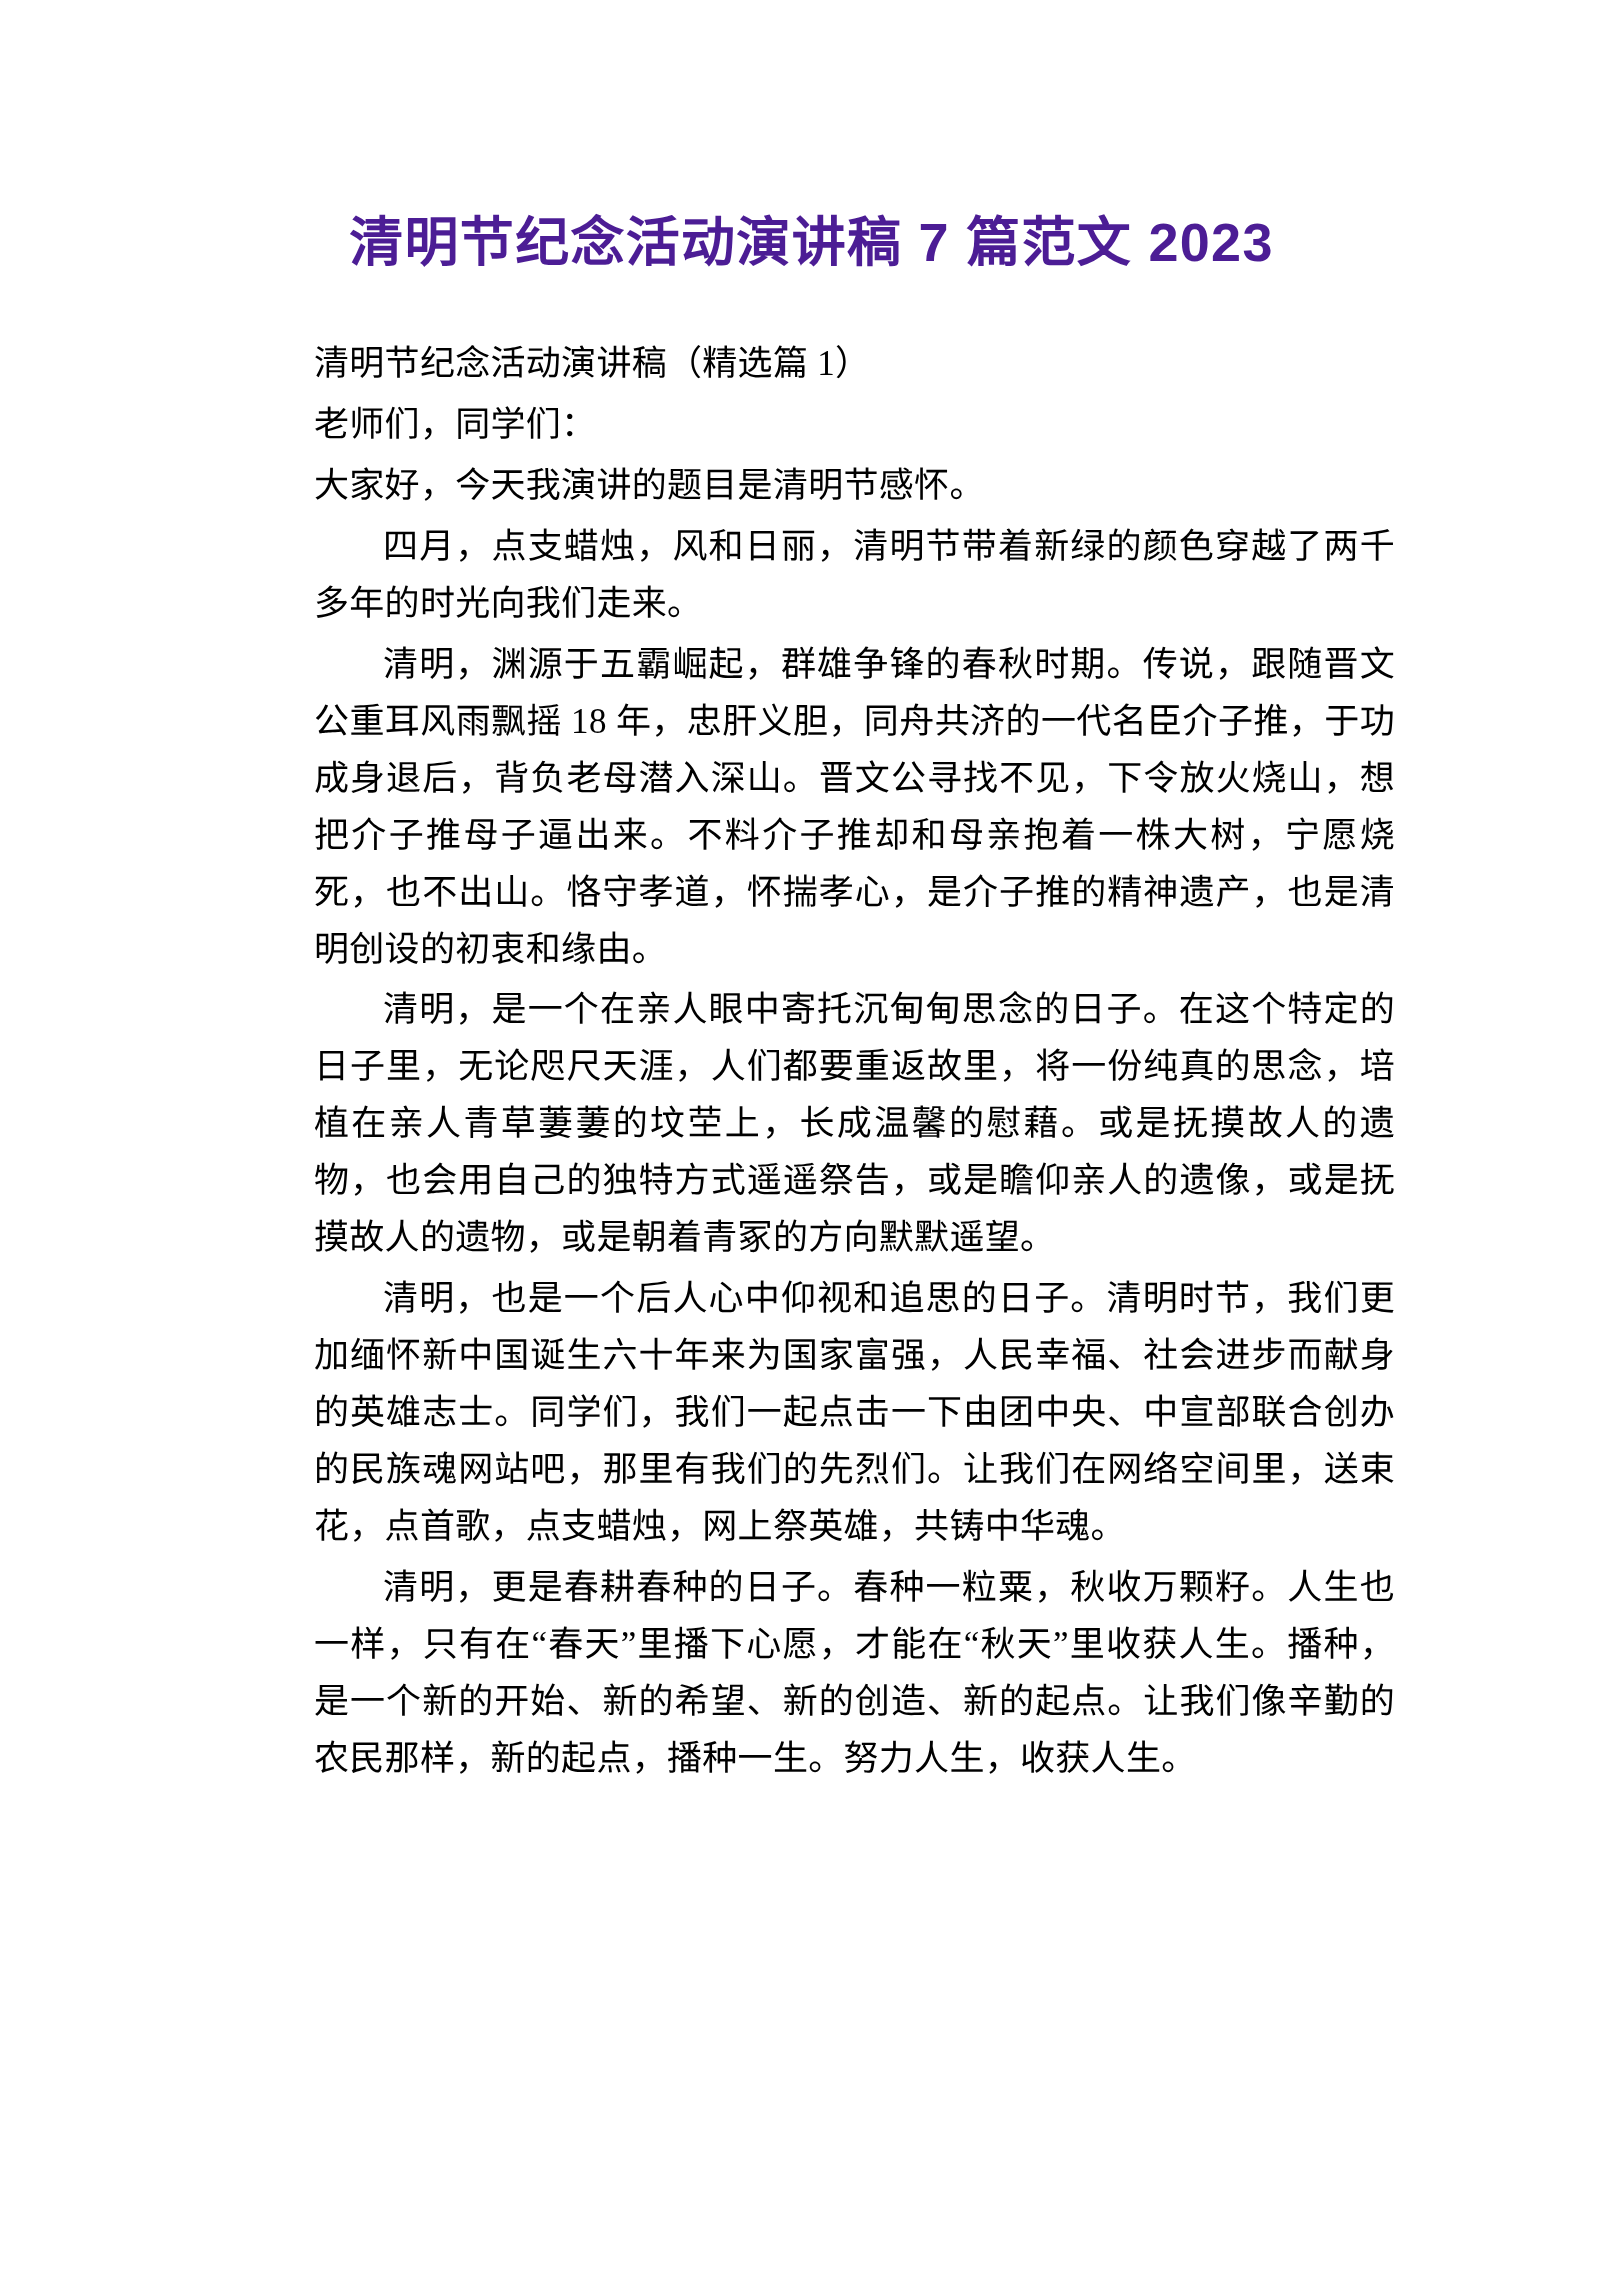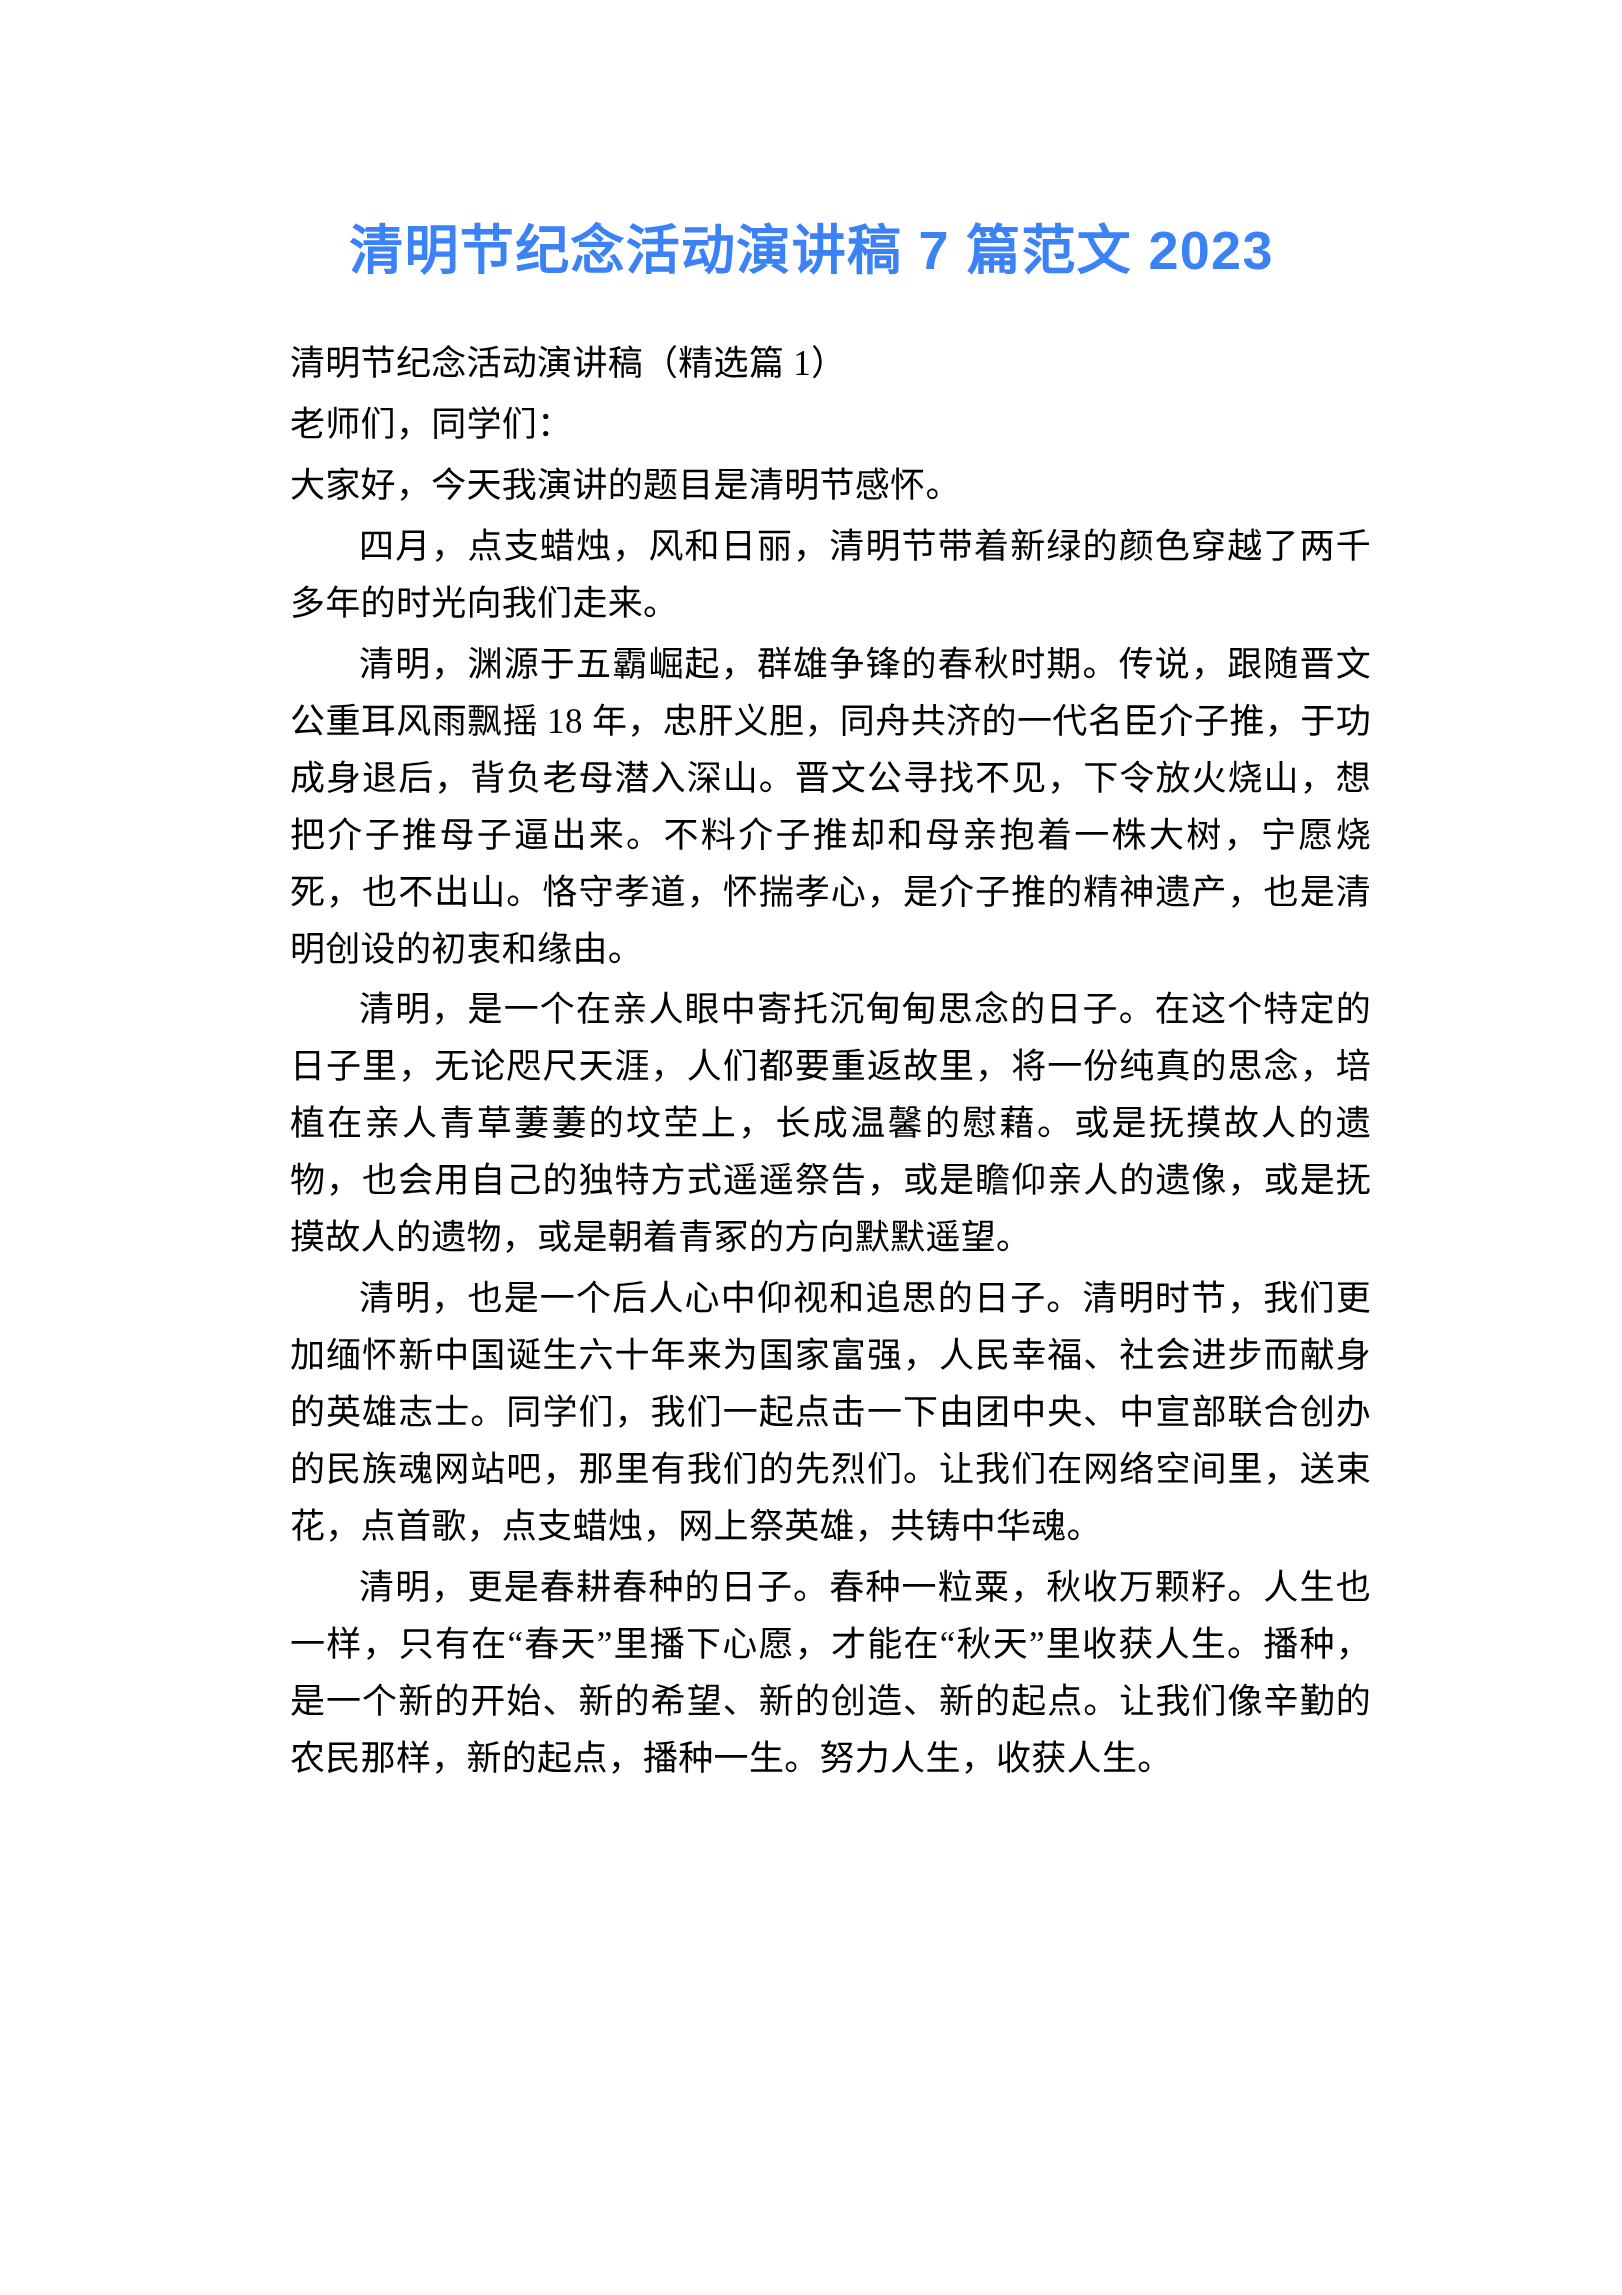--- a/index.html
+++ b/index.html
@@ -17,35 +17,35 @@
     margin: 0 auto;
     overflow: hidden;
     box-sizing: border-box;
   }
 
   
   .doc-title {
     position: absolute;
     left: 0;
     right: 0;
-    top: 183px;
+    top: 175px;
     text-align: center;
     font-family: "Liberation Sans", "DejaVu Sans", sans-serif;
     font-weight: 700;
     font-size: 54px;
     line-height: 1.18;
     letter-spacing: 1.3px;
-    color: #3b82f6;
+    color: #4c1d95;
     white-space: nowrap;
   }
 
   
   .body-block {
     position: absolute;
-    left: 290px;
+    left: 314px;
     top: 335px;
     width: 1081px;
   }
 
   .para {
     font-family: "Liberation Serif", "DejaVu Serif", serif;
     font-size: 35px;
     line-height: 57px;
     color: #000000;
     text-align: justify;

